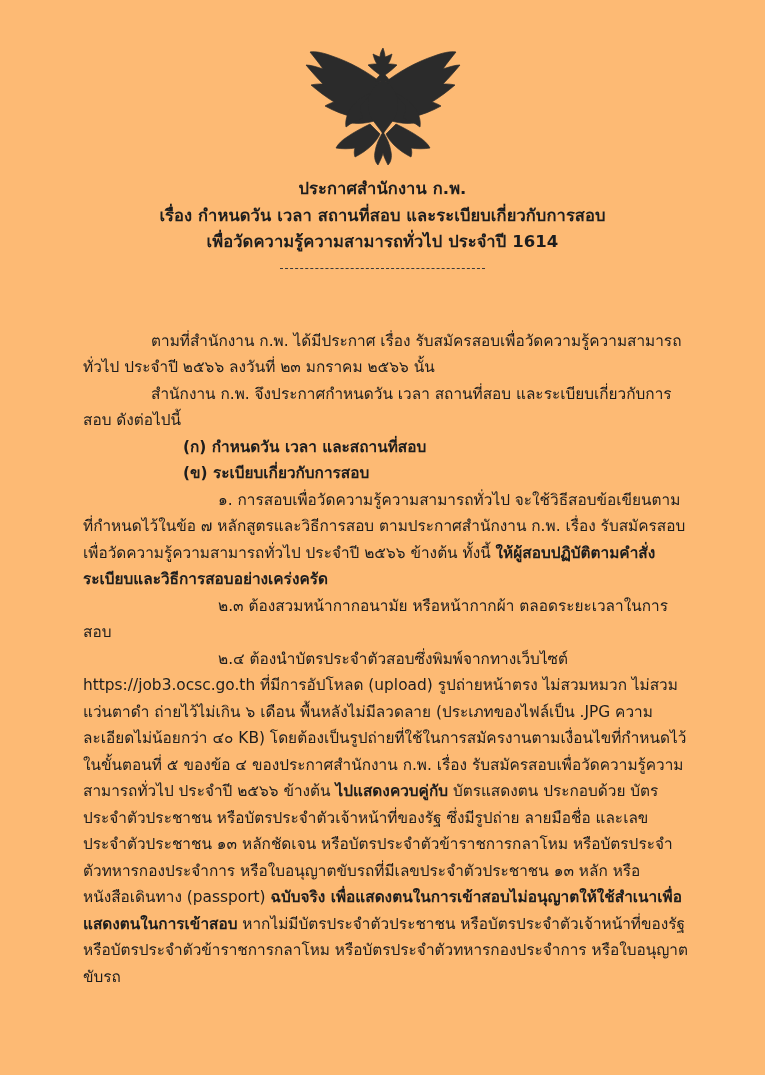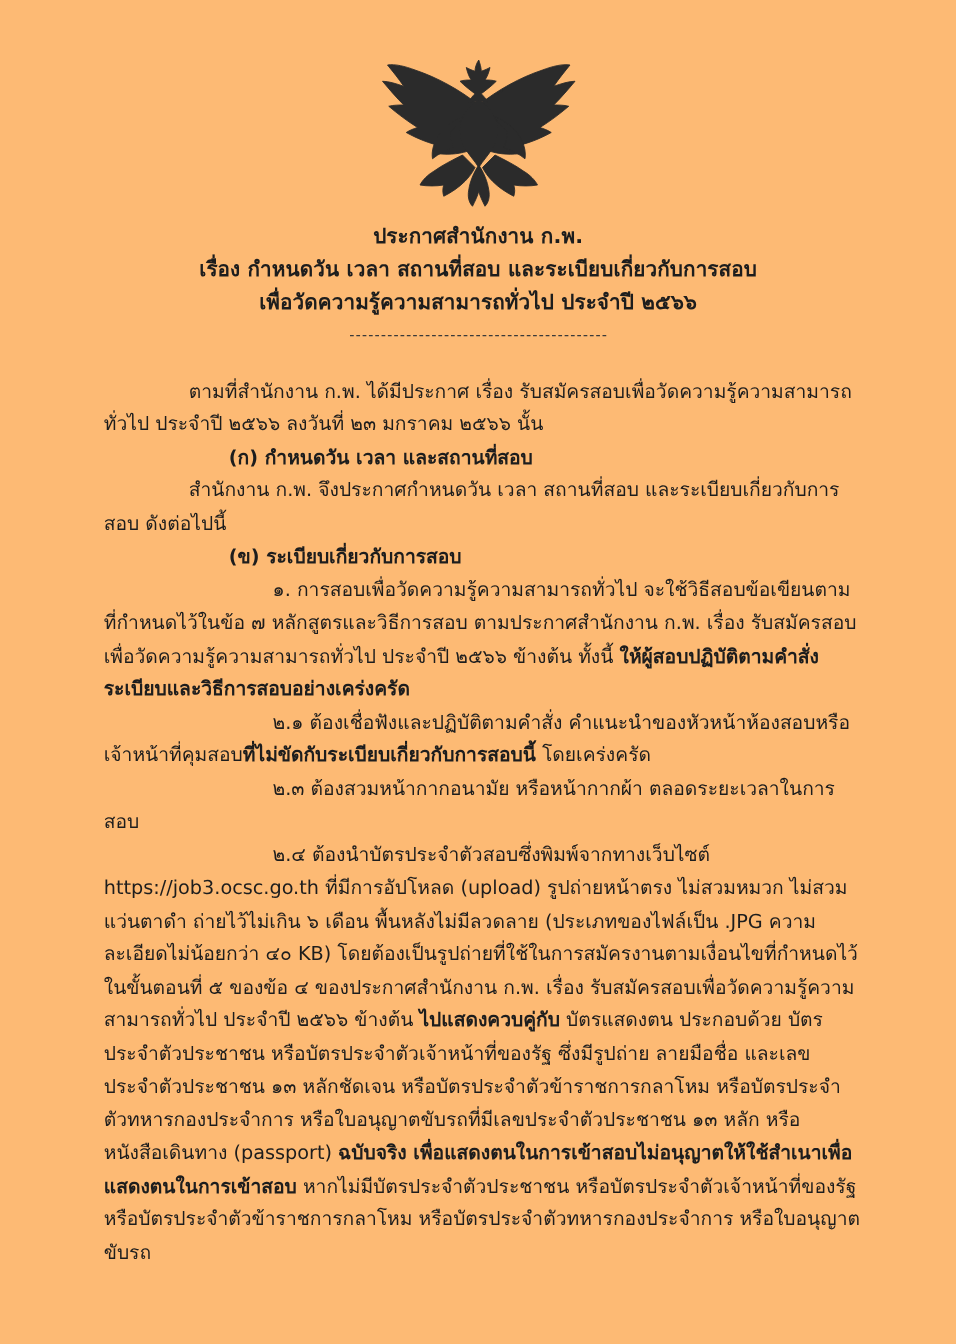--- a/index.html
+++ b/index.html
@@ -77,21 +77,21 @@
     font-size: 15.4px;
     line-height: 1.72;
     text-align: left;
   }
   .para {
     margin: 0;
     padding: 0;
   }
   .para + .para { margin-top: 0px; }
 
-  .ind-1 { text-indent: 68px; }
+  .ind-1 { text-indent: 68px; margin-top: 28px; }
   .ind-2 { text-indent: 100px; }
   .ind-3 { text-indent: 135px; }
 
   .gap-sm { margin-top: 8px; }
 
   b, .b { font-weight: 700; }
   .bu {
     font-weight: 700;
     text-underline-offset: 2px;
   }
@@ -130,42 +130,41 @@
         <path d="M110 30 C106 33 102 36 98 40" fill="none"></path>
         <path d="M42 40 C48 44 54 48 60 52" fill="none"></path>
         <path d="M128 40 C122 44 116 48 110 52" fill="none"></path>
       </g>
     </svg>
   </div>
 
   <div class="title-block">
     <div class="title-line">ประกาศสำนักงาน ก.พ.</div>
     <div class="title-line">เรื่อง กำหนดวัน เวลา สถานที่สอบ และระเบียบเกี่ยวกับการสอบ</div>
-    <div class="title-line">เพื่อวัดความรู้ความสามารถทั่วไป ประจำปี ๒๕๖๖</div>
+    <div class="title-line">เพื่อวัดความรู้ความสามารถทั่วไป ประจำปี 1614</div>
   </div>
 
   <div class="divider-wrap">
     <div class="divider"></div>
   </div>
 
   <div class="body">
 
     <p class="para ind-1">ตามที่สำนักงาน ก.พ. ได้มีประกาศ เรื่อง รับสมัครสอบเพื่อวัดความรู้ความสามารถทั่วไป ประจำปี ๒๕๖๖ ลงวันที่ ๒๓ มกราคม ๒๕๖๖ นั้น</p>
 
+    <p class="para ind-1 gap-sm">สำนักงาน ก.พ. จึงประกาศกำหนดวัน เวลา สถานที่สอบ และระเบียบเกี่ยวกับการสอบ ดังต่อไปนี้</p>
+
     <p class="para ind-2 b">(ก)  กำหนดวัน เวลา และสถานที่สอบ</p>
-
-    <p class="para ind-1 gap-sm">สำนักงาน ก.พ. จึงประกาศกำหนดวัน เวลา สถานที่สอบ และระเบียบเกี่ยวกับการสอบ ดังต่อไปนี้</p>
 
 
     <p class="para ind-2 b">(ข) ระเบียบเกี่ยวกับการสอบ</p>
 
     <p class="para ind-3"><span>๑. การสอบเพื่อวัดความรู้ความสามารถทั่วไป จะใช้วิธีสอบข้อเขียนตามที่กำหนดไว้ในข้อ ๗ หลักสูตรและวิธีการสอบ ตามประกาศสำนักงาน ก.พ. เรื่อง รับสมัครสอบเพื่อวัดความรู้ความสามารถทั่วไป ประจำปี ๒๕๖๖ ข้างต้น ทั้งนี้ </span><span class="b">ให้ผู้สอบปฏิบัติตามคำสั่ง ระเบียบและวิธีการสอบอย่างเคร่งครัด</span></p>
 
 
-    <p class="para ind-3"><span>๒.๑ ต้องเชื่อฟังและปฏิบัติตามคำสั่ง คำแนะนำของหัวหน้าห้องสอบหรือเจ้าหน้าที่คุมสอบ</span><span class="b">ที่ไม่ขัดกับระเบียบเกี่ยวกับการสอบนี้</span><span> โดยเคร่งครัด</span></p>
 
 
     <p class="para ind-3">๒.๓ ต้องสวมหน้ากากอนามัย หรือหน้ากากผ้า ตลอดระยะเวลาในการสอบ</p>
 
     <p class="para ind-3"><span>๒.๔ ต้องนำบัตรประจำตัวสอบซึ่งพิมพ์จากทางเว็บไซต์ </span><span class="latin">https://job3.ocsc.go.th</span><span> ที่มีการอัปโหลด (upload) รูปถ่ายหน้าตรง ไม่สวมหมวก ไม่สวมแว่นตาดำ ถ่ายไว้ไม่เกิน ๖ เดือน พื้นหลังไม่มีลวดลาย (ประเภทของไฟล์เป็น .JPG ความละเอียดไม่น้อยกว่า ๔๐ KB) โดยต้องเป็นรูปถ่ายที่ใช้ในการสมัครงานตามเงื่อนไขที่กำหนดไว้ในขั้นตอนที่ ๕ ของข้อ ๔ ของประกาศสำนักงาน ก.พ. เรื่อง รับสมัครสอบเพื่อวัดความรู้ความสามารถทั่วไป ประจำปี ๒๕๖๖ ข้างต้น </span><span class="bu">ไปแสดงควบคู่กับ</span><span> บัตรแสดงตน ประกอบด้วย บัตรประจำตัวประชาชน หรือบัตรประจำตัวเจ้าหน้าที่ของรัฐ ซึ่งมีรูปถ่าย ลายมือชื่อ และเลขประจำตัวประชาชน ๑๓ หลักชัดเจน หรือบัตรประจำตัวข้าราชการกลาโหม หรือบัตรประจำตัวทหารกองประจำการ หรือใบอนุญาตขับรถที่มีเลขประจำตัวประชาชน ๑๓ หลัก หรือหนังสือเดินทาง (passport) </span><span class="b">ฉบับจริง เพื่อแสดงตนในการเข้าสอบ</span><span class="bu">ไม่อนุญาตให้ใช้สำเนาเพื่อแสดงตนในการเข้าสอบ</span><span> หากไม่มีบัตรประจำตัวประชาชน หรือบัตรประจำตัวเจ้าหน้าที่ของรัฐ หรือบัตรประจำตัวข้าราชการกลาโหม หรือบัตรประจำตัวทหารกองประจำการ หรือใบอนุญาตขับรถ</span></p>
 
   </div>
 
 </div>
 

